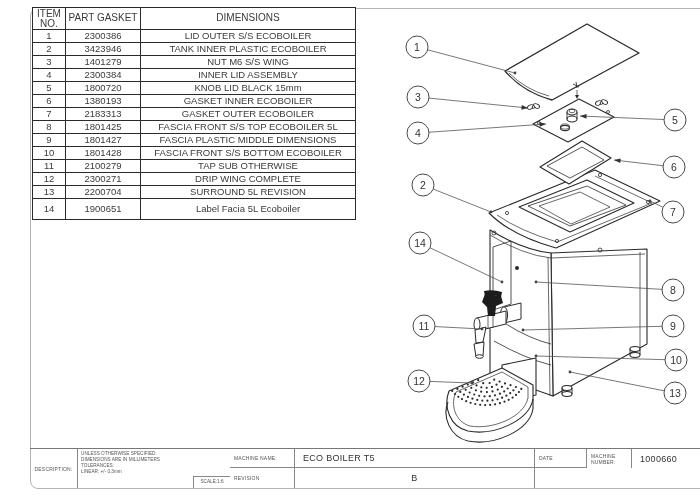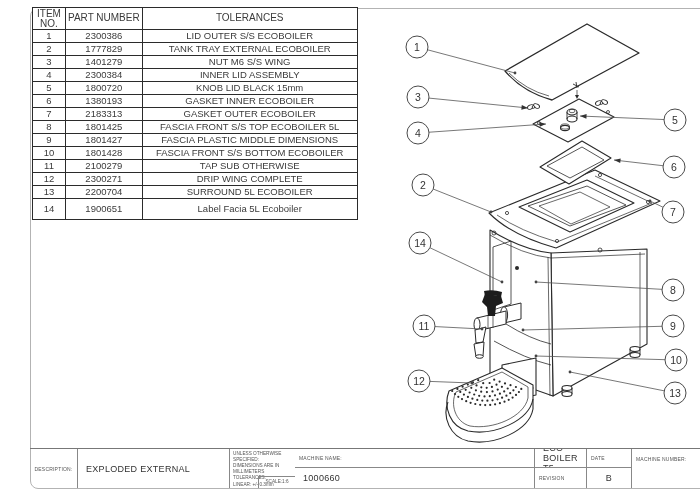--- a/index.html
+++ b/index.html
@@ -46,34 +46,34 @@
         <col style="width:33px">
         <col style="width:75px">
         <col style="width:215px">
       </colgroup>
     <thead>
       <tr>
         <th class="th-item">
           <span>ITEM</span><br>
           <span>NO.</span>
         </th>
-        <th>PART NUMBER</th>
-        <th>TOLERANCES</th>
+        <th>PART GASKET</th>
+        <th>DIMENSIONS</th>
       </tr>
     </thead>
     <tbody>
         <tr>
           <td>1</td>
           <td>2300386</td>
           <td>LID OUTER S/S ECOBOILER</td>
         </tr>
         <tr>
           <td>2</td>
-          <td>1777829</td>
-          <td>TANK TRAY EXTERNAL ECOBOILER</td>
+          <td>3423946</td>
+          <td>TANK INNER PLASTIC ECOBOILER</td>
         </tr>
         <tr>
           <td>3</td>
           <td>1401279</td>
           <td>NUT M6 S/S WING</td>
         </tr>
         <tr>
           <td>4</td>
           <td>2300384</td>
           <td>INNER LID ASSEMBLY</td>
@@ -114,21 +114,21 @@
           <td>TAP SUB OTHERWISE</td>
         </tr>
         <tr>
           <td>12</td>
           <td>2300271</td>
           <td>DRIP WING COMPLETE</td>
         </tr>
         <tr>
           <td>13</td>
           <td>2200704</td>
-          <td>SURROUND 5L ECOBOILER</td>
+          <td>SURROUND 5L REVISION</td>
         </tr>
         <tr>
           <td>14</td>
           <td>1900651</td>
           <td>Label Facia 5L Ecoboiler</td>
         </tr>
       </tbody>
   </table>
 
   <svg class="drawing" width="700" height="495" viewBox="0 0 700 495">
@@ -387,21 +387,20 @@
           <line x1="644.2136125673999" y1="390.84272251348" x2="550" y2="372" stroke="#555" stroke-width="0.8"></line>
           <circle cx="550" cy="372" r="1.4" fill="#444"></circle>
           <circle cx="655" cy="393" r="11" fill="#fff" stroke="#4a4a4a" stroke-width="1"></circle>
           <text x="655" y="396.5" text-anchor="middle" font-size="10.5" fill="#333" font-family="&quot;Liberation Sans&quot;, sans-serif">13</text>
         </g>
       </g>
   </svg>
 
   <div class="tblock">
     <div class="tb-cell span2 lbl center">DESCRIPTION:</div>
-    <div class="tb-cell span2 val">EXPLODED EXTERNAL</div>
 
     <div class="tb-cell row1 lbl">MACHINE NAME:</div>
     <div class="tb-cell row1 val">ECO BOILER T5</div>
     <div class="tb-cell row1 lbl">DATE</div>
     <div class="c-notes span2">
       <div>UNLESS OTHERWISE SPECIFIED:</div>
       <div>DIMENSIONS ARE IN MILLIMETERS</div>
       <div>TOLERANCES:</div>
       <div>LINEAR: +/- 0.3mm</div>
       <div class="scale-box">SCALE:1:6</div>

